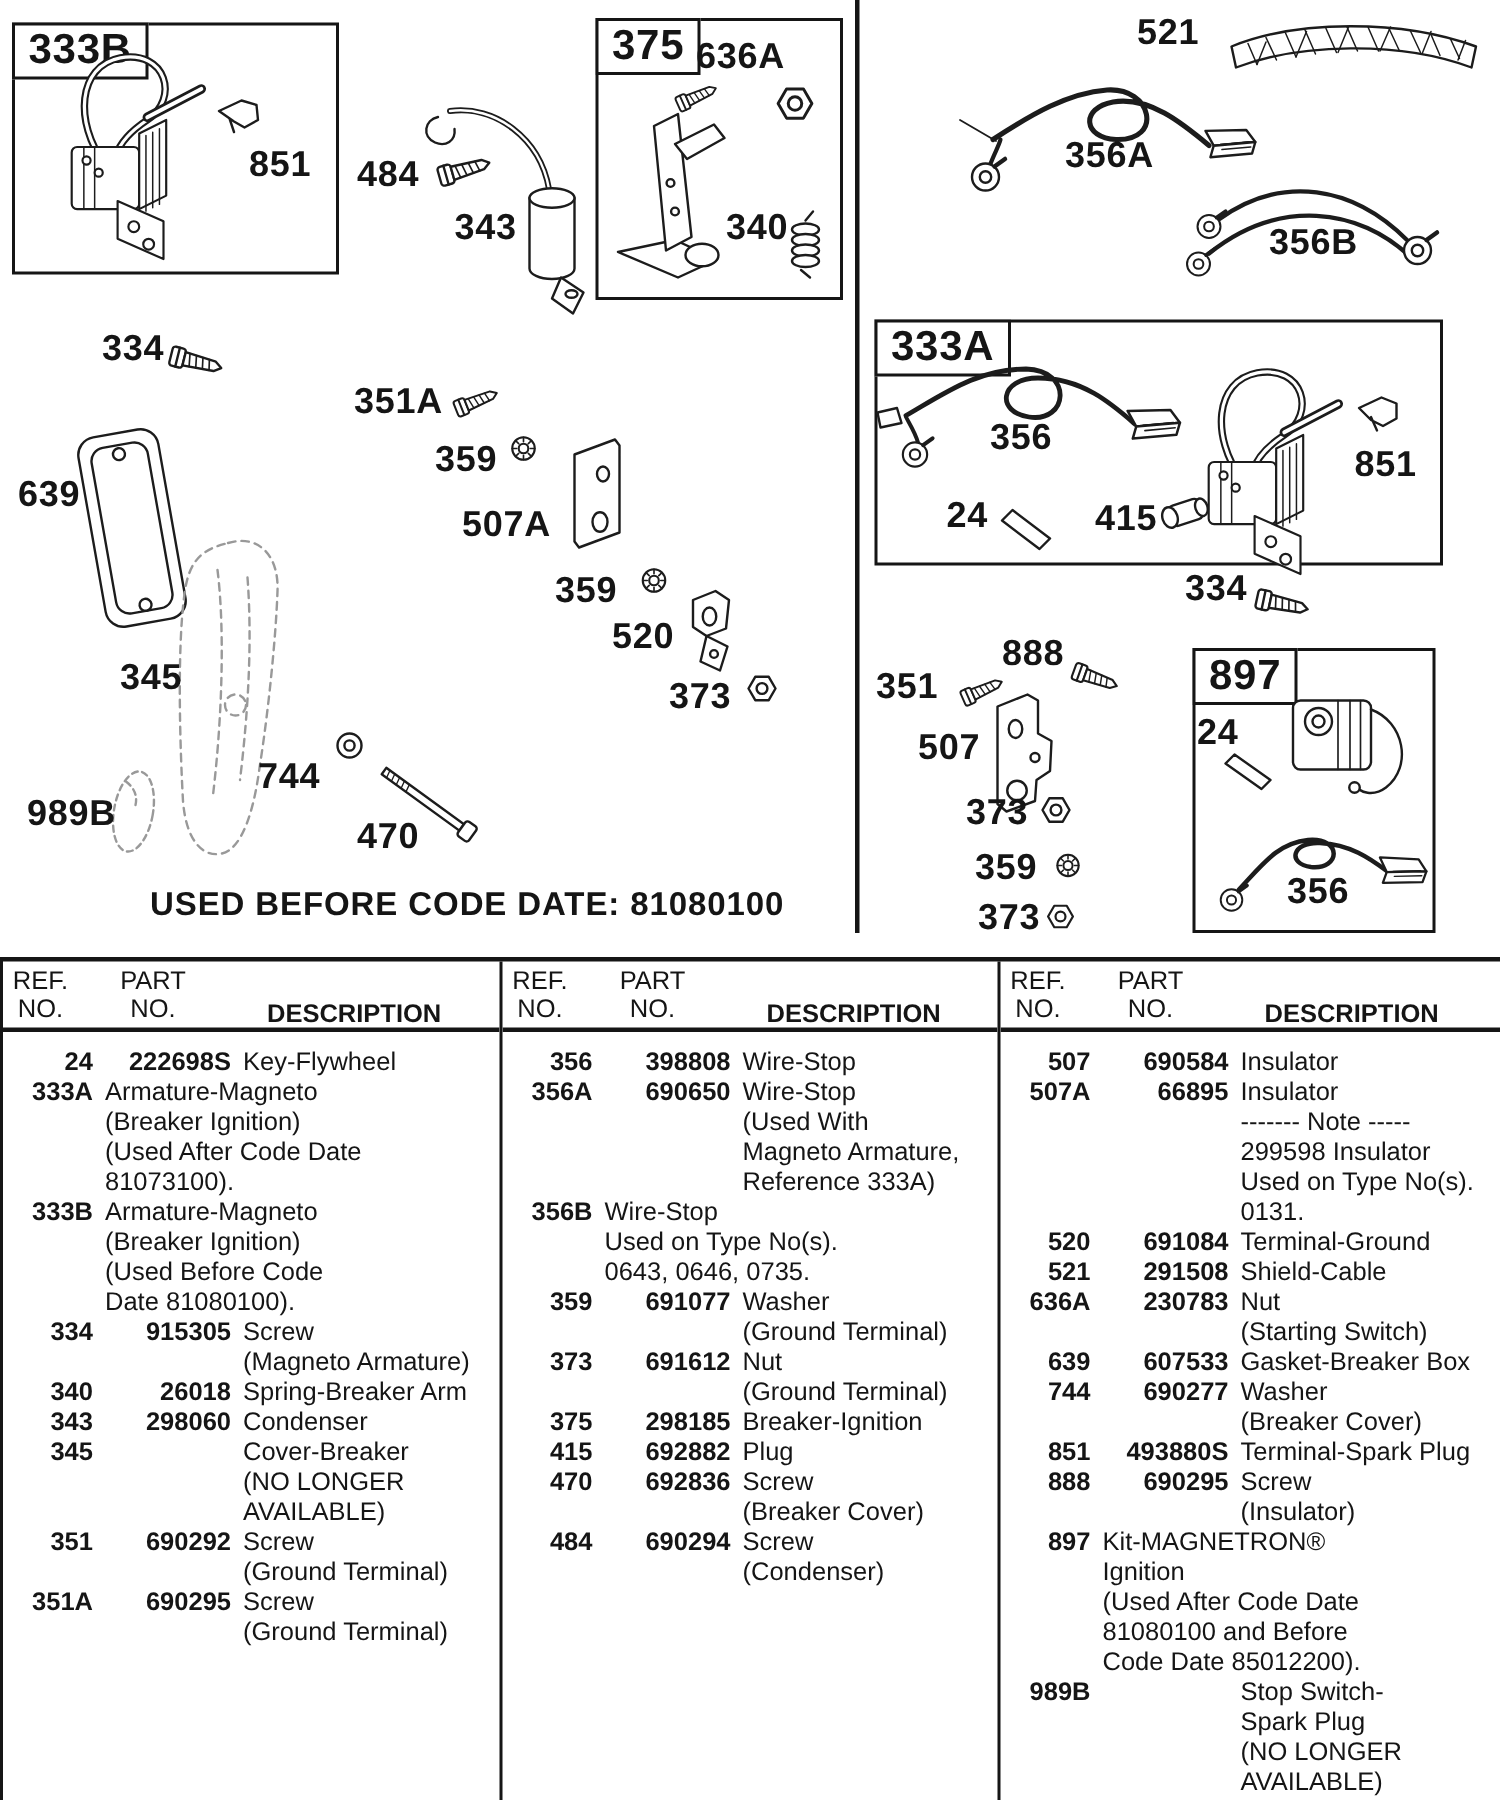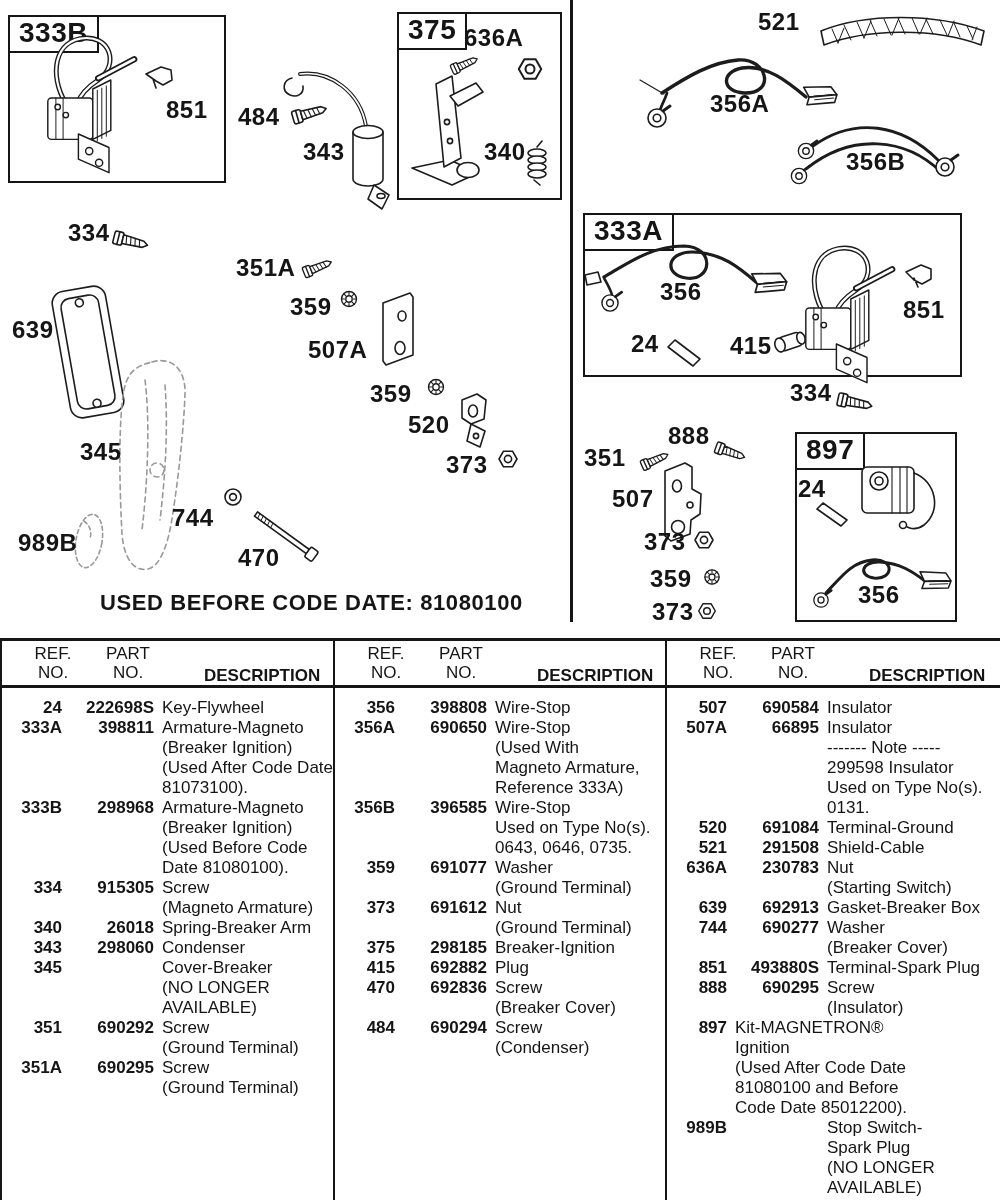--- a/index.html
+++ b/index.html
@@ -31,21 +31,21 @@
     position:absolute;left:0;top:638px;width:1000px;height:562px;
     display:grid;grid-template-columns:333px 332px 335px;
     border-top:3px solid #151515;border-left:2px solid #151515;
     font-size:17px;
   }
   .pcol{border-right:2px solid #151515;overflow:hidden;}
   .pcol:last-child{border-right:none;}
   .phead{
     height:41px;border-bottom:3px solid #151515;
     display:grid;grid-template-columns:50px 84px 1fr;gap:8px;
-    padding:3px 0 0 26px;line-height:19px;
+    padding:3px 0 0 0;line-height:19px;
   }
   .phead .hc{text-align:center;}
   .phead .hd{align-self:end;padding-left:26px;font-weight:bold;}
   .prows{padding-top:10px;}
   .prow{
     display:grid;grid-template-columns:50px 84px 1fr;gap:8px;
     padding-left:10px;line-height:20px;
   }
   .pref,.ppart{text-align:right;font-weight:bold;white-space:nowrap;}
   .pdesc .dline{white-space:nowrap;}
@@ -322,31 +322,29 @@
       <div class="prows">
         <div class="prow">
           <div class="pref">24</div>
           <div class="ppart">222698S</div>
           <div class="pdesc">
             <div class="dline"><span>Key-Flywheel</span></div>
           </div>
         </div>
         <div class="prow">
           <div class="pref">333A</div>
-          <div class="ppart">398811</div>
           <div class="pdesc">
             <div class="dline"><span>Armature-Magneto</span></div>
             <div class="dline"><span>(Breaker Ignition)</span></div>
             <div class="dline"><span>(Used After Code Date</span></div>
             <div class="dline"><span>81073100).</span></div>
           </div>
         </div>
         <div class="prow">
           <div class="pref">333B</div>
-          <div class="ppart">298968</div>
           <div class="pdesc">
             <div class="dline"><span>Armature-Magneto</span></div>
             <div class="dline"><span>(Breaker Ignition)</span></div>
             <div class="dline"><span>(Used Before Code</span></div>
             <div class="dline"><span>Date 81080100).</span></div>
           </div>
         </div>
         <div class="prow">
           <div class="pref">334</div>
           <div class="ppart">915305</div>
@@ -421,21 +419,20 @@
           <div class="ppart">690650</div>
           <div class="pdesc">
             <div class="dline"><span>Wire-Stop</span></div>
             <div class="dline"><span>(Used With</span></div>
             <div class="dline"><span>Magneto Armature,</span></div>
             <div class="dline"><span>Reference 333A)</span></div>
           </div>
         </div>
         <div class="prow">
           <div class="pref">356B</div>
-          <div class="ppart">396585</div>
           <div class="pdesc">
             <div class="dline"><span>Wire-Stop</span></div>
             <div class="dline"><span>Used on Type No(s).</span></div>
             <div class="dline"><span>0643, 0646, 0735.</span></div>
           </div>
         </div>
         <div class="prow">
           <div class="pref">359</div>
           <div class="ppart">691077</div>
           <div class="pdesc">
@@ -537,21 +534,21 @@
         <div class="prow">
           <div class="pref">636A</div>
           <div class="ppart">230783</div>
           <div class="pdesc">
             <div class="dline"><span>Nut</span></div>
             <div class="dline"><span>(Starting Switch)</span></div>
           </div>
         </div>
         <div class="prow">
           <div class="pref">639</div>
-          <div class="ppart">692913</div>
+          <div class="ppart">607533</div>
           <div class="pdesc">
             <div class="dline"><span>Gasket-Breaker Box</span></div>
           </div>
         </div>
         <div class="prow">
           <div class="pref">744</div>
           <div class="ppart">690277</div>
           <div class="pdesc">
             <div class="dline"><span>Washer</span></div>
             <div class="dline"><span>(Breaker Cover)</span></div>

